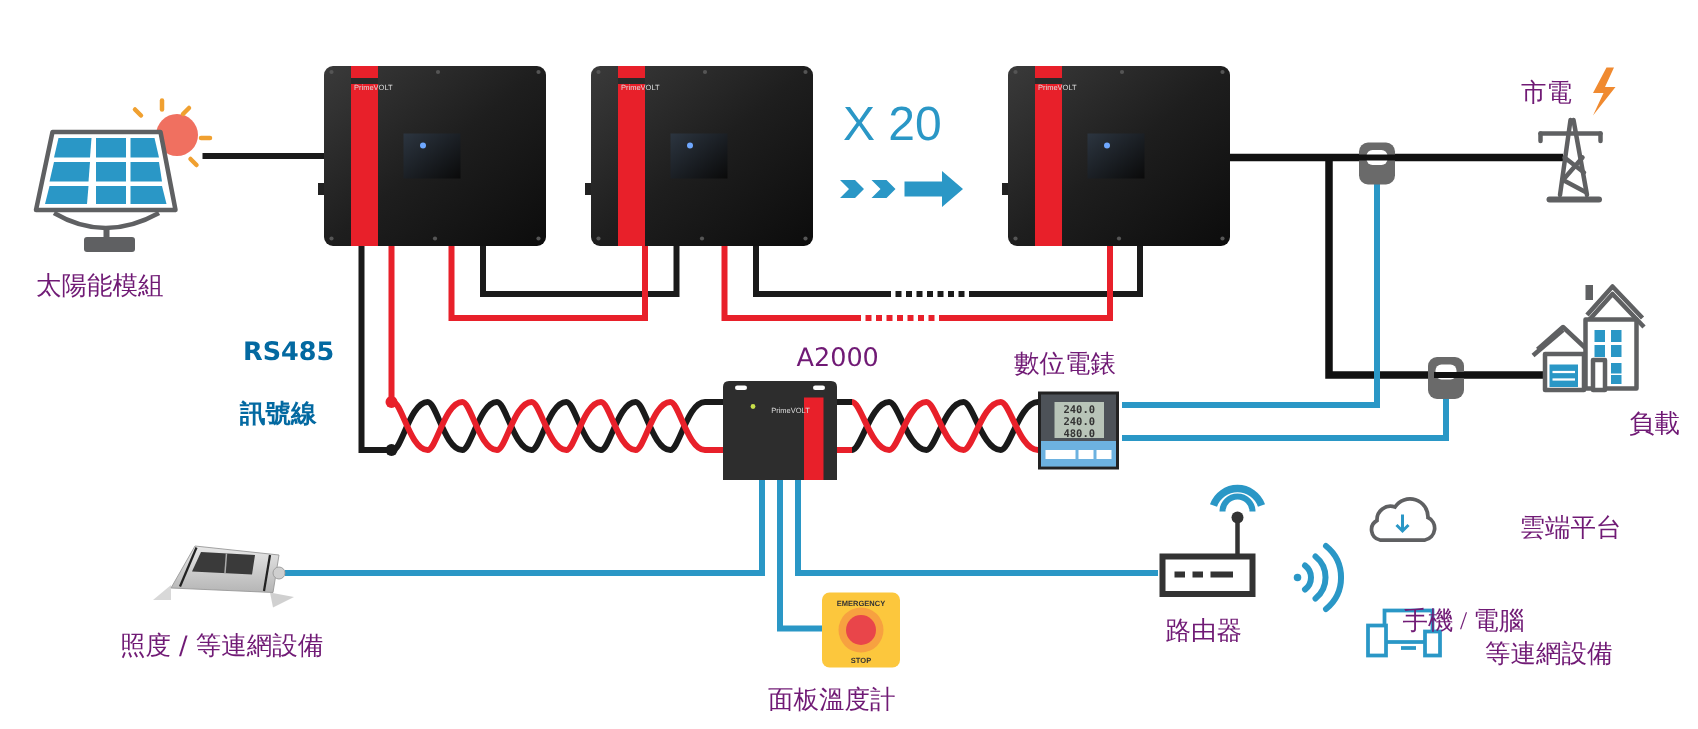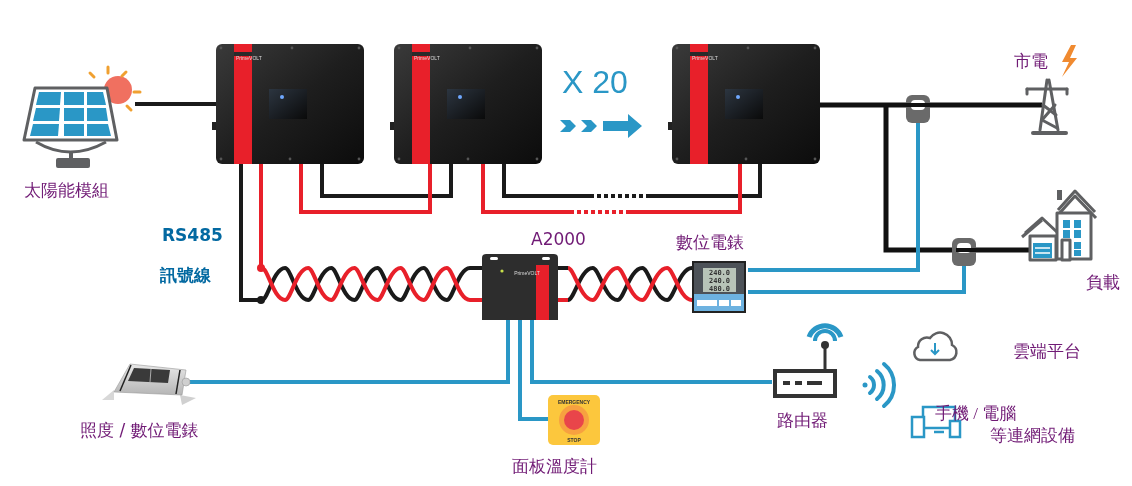--- a/index.html
+++ b/index.html
@@ -287,19 +287,19 @@
   </g>
 </svg>
 
 <div class="lbl" style="left:24px; top:179px;">太陽能模組</div>
 <div class="lbl" style="left:1014px; top:50px;">市電</div>
 <div class="lbl" style="left:1040px; top:271px;margin-left:46px;">負載</div>
 <div class="lbl blue" style="left:162px; top:225px;">RS485</div>
 <div class="lbl blue" style="left:160px; top:264px; font-weight:bold;">訊號線</div>
 <div class="lbl" style="left:491px; top:229px;margin-left:40px;">A2000</div>
 <div class="lbl" style="left:676px; top:231px;">數位電錶</div>
-<div class="lbl" style="left:80px; top:419px;">照度 / 數位電錶</div>
+<div class="lbl" style="left:80px; top:419px;">照度 / 等連網設備</div>
 <div class="lbl" style="left:512px; top:455px;">面板溫度計</div>
 <div class="lbl" style="left:777px; top:409px;text-align:center;">路由器</div>
 <div class="lbl" style="left:990px; top:340px;margin-left:23px;">雲端平台</div>
 <div class="lbl" style="left:935px; top:402px;font-family:Liberation Serif, serif;">手機 / 電腦</div>
 <div class="lbl" style="left:990px; top:424px;text-align:right;">等連網設備</div>
 <div class="x20" style="left:562px; top:64px;">X 20</div>
 
 </body></html>

